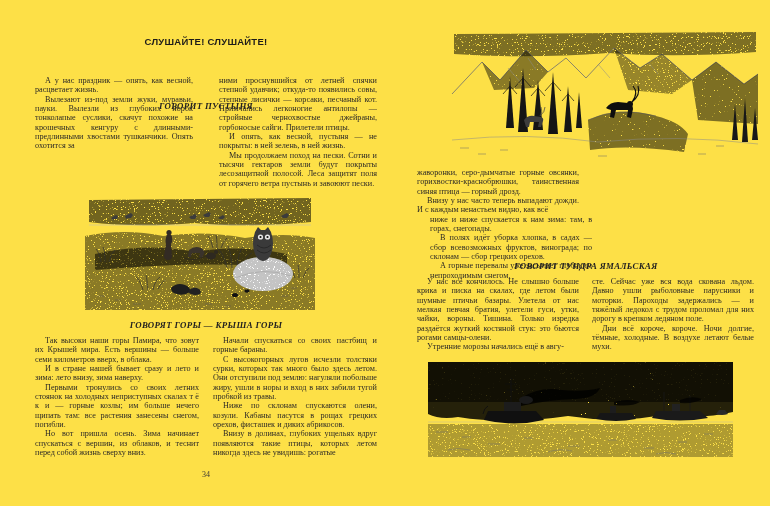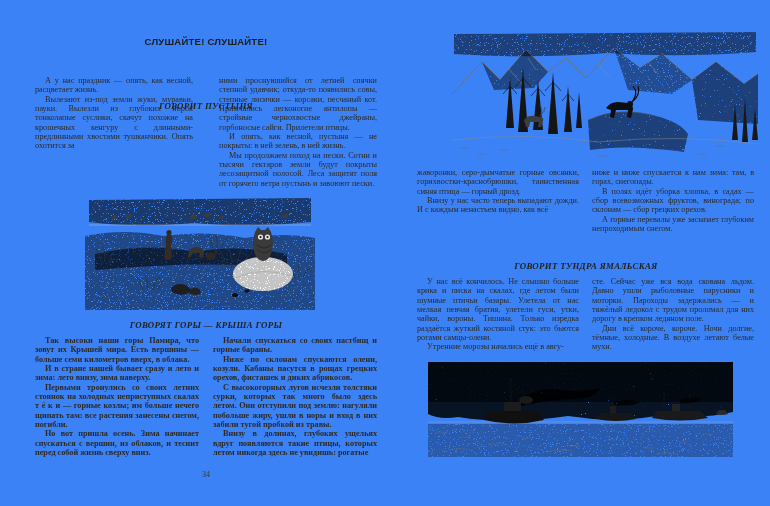--- a/index.html
+++ b/index.html
@@ -1,16 +1,16 @@
 <!DOCTYPE html>
 <html><head>
 <meta charset="utf-8">
 <style>
   html,body{margin:0;padding:0;background:#ffffff;}
-  .sheet{position:relative;width:770px;height:506px;background:#3b82f6;overflow:hidden;
+  .sheet{position:relative;width:770px;height:506px;background:#fde047;overflow:hidden;
          font-family:"Liberation Serif","DejaVu Serif",serif;color:#2d2a26;}
   .abs{position:absolute;}
   .running-title{font-family:"Liberation Sans","DejaVu Sans",sans-serif;font-weight:bold;
                  font-size:9.5px;letter-spacing:.25px;text-align:center;color:#1d1b19;}
   .section-heading{font-weight:bold;font-style:italic;font-size:8.8px;letter-spacing:.35px;
                    text-align:center;color:#242220;}
   .cols{position:absolute;display:flex;}
   .col{width:164px;text-align:justify;font-size:8.2px;line-height:9.35px;}
   .col + .col{margin-left:14px;}
   .rp .col{width:162px;}
@@ -110,31 +110,31 @@
         <ellipse cx="150" cy="103" rx="3" ry="2" fill="#111"></ellipse>
         <ellipse cx="162" cy="99" rx="2.6" ry="1.8" fill="#111"></ellipse>
         <g stroke="#555" stroke-width=".5">
           <path d="M12,104 h8 M30,108 h6 M48,112 h8 M120,112 h7 M140,114 h6 M196,104 h7 M206,96 h6"></path>
         </g>
       </svg>
     </div>
 
     <div class="section-heading abs" style="left:0;top:320px;width:342px;">ГОВОРЯТ ГОРЫ — КРЫША ГОРЫ</div>
 
-    <div class="cols" style="left:0;top:336px;width:342px;font-weight:bold;">
+    <div class="cols" style="left:0;top:336px;width:342px;">
       <div class="col">
           <p>Так высоки наши горы Памира, что зовут их Крышей мира. Есть вершины — больше семи километров вверх, в облака.</p>
           <p>И в стране нашей бывает сразу и лето и зима: лето внизу, зима наверху.</p>
           <p>Первыми тронулись со своих летних стоянок на холодных неприступных скалах т ё к и — горные козлы; им больше нечего щипать там: все растения занесены снегом, погибли.</p>
           <p>Но вот пришла осень. Зима начинает спускаться с вершин, из облаков, и теснит перед собой жизнь сверху вниз.</p>
         </div>
       <div class="col">
           <p>Начали спускаться со своих пастбищ и горные бараны.</p>
+          <p>С высокогорных лугов исчезли толстяки сурки, которых так много было здесь летом. Они отступили под землю: нагуляли побольше жиру, ушли в норы и вход в них забили тугой пробкой из травы.</p>
           <p>Ниже по склонам спускаются олени, козули. Кабаны пасутся в рощах грецких орехов, фисташек и диких абрикосов.</p>
-          <p>С высокогорных лугов исчезли толстяки сурки, которых так много было здесь летом. Они отступили под землю: нагуляли побольше жиру, ушли в норы и вход в них забили тугой пробкой из травы.</p>
           <p>Внизу в долинах, глубоких ущельях вдруг появляются такие птицы, которых летом никогда здесь не увидишь: рогатые</p>
         </div>
     </div>
 
     <div class="page-number abs" style="left:0;top:470px;width:342px;">34</div>
   </div>
 
   <div class="abs rp" style="left:417px;top:0;width:338px;height:506px;">
 
     <div class="abs" style="left:31px;top:28px;" aria-label="Горы Памира: скалы, ели и горный козёл">
@@ -177,21 +177,21 @@
           <path d="M76,92 q4,-5 10,-4 l7,1 q3,1 2,4 l-2,6 -3,0 1,-5 -9,0 -1,5 -3,0 z" fill="#3d3d3d"></path>
           <path d="M92,88 q3,-5 1,-9 M92,88 q5,-4 5,-9" stroke="#3d3d3d" stroke-width=".7" fill="none"></path>
         </g>
         <g stroke="#6b6b6b" stroke-width=".5">
           <path d="M12,120 h9 M30,126 h8 M52,122 h8 M150,128 h9 M250,126 h8 M268,118 h8"></path>
         </g>
         <path d="M4,112 Q80,104 150,114 Q230,106 310,116" stroke="#8a8a8a" stroke-width=".5" fill="none"></path>
       </svg>
     </div>
 
-    <div class="cols" style="left:0;top:168px;width:338px;">
+    <div class="cols" style="left:0;top:168px;width:338px;flex-direction:column;">
       <div class="col cont">
           <p>жаворонки, серо-дымчатые горные овсянки, горихвостки-краснобрюшки, таинственная синяя птица — горный дрозд.</p>
           <p>Внизу у нас часто теперь выпадают дожди. И с каждым ненастьем видно, как всё</p>
         </div>
       <div class="col cont">
           <p>ниже и ниже спускается к нам зима: там, в горах, снегопады.</p>
           <p>В полях идёт уборка хлопка, в садах — сбор всевозможных фруктов, винограда; по склонам — сбор грецких орехов.</p>
           <p>А горные перевалы уже засыпает глубоким непроходимым снегом.</p>
         </div>
     </div>

